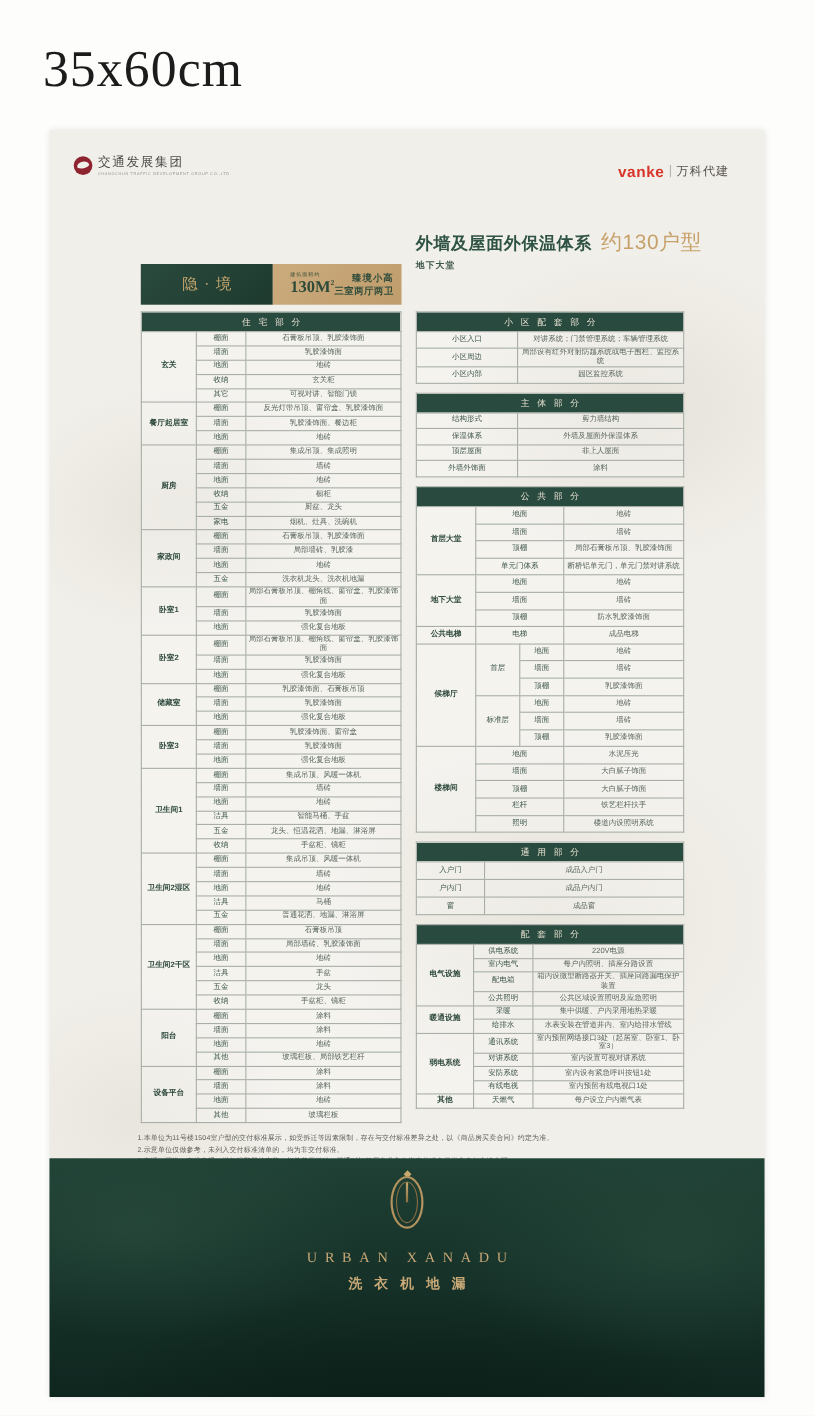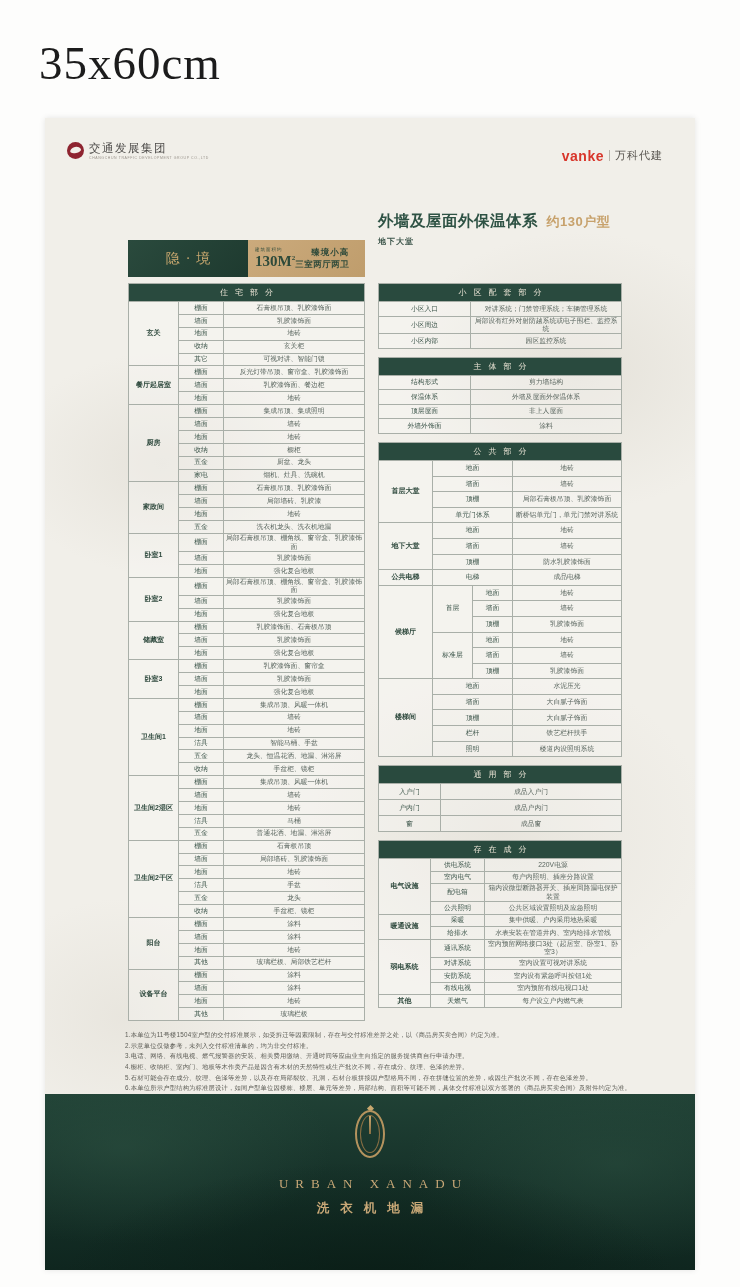--- a/index.html
+++ b/index.html
@@ -45,33 +45,33 @@
   .title-row{display:flex;margin:36px 73px 0 83px;}
   .badge-group{display:flex;width:237px;flex:0 0 auto;margin-top:28px;}
   .badge-green{
     width:120px;height:37px;background:linear-gradient(135deg,#2a4a3d,#1e3a2f);
     color:#c9a86f;display:flex;align-items:center;justify-content:center;
     font-family:"Liberation Serif","DejaVu Serif",serif;
     font-size:14px;letter-spacing:6px;text-indent:6px;
   }
   .badge-tan{
     flex:1;height:37px;background:linear-gradient(135deg,#cbaa7c,#bf9d6c);
-    display:flex;align-items:center;justify-content:flex-start;padding:0 7px;box-sizing:border-box;
+    display:flex;align-items:center;justify-content:flex-end;padding:0 7px;box-sizing:border-box;
   }
   .area-block{color:#2e4a3a;line-height:1;}
   .area-label{font-size:4.5px;letter-spacing:1px;margin-bottom:2px;}
   .area-value{font-family:"Liberation Serif","DejaVu Serif",serif;font-size:15px;font-weight:bold;}
   .area-value sup{font-size:7px;}
   .type-block{color:#2e4a3a;text-align:right;font-weight:bold;line-height:1.35;}
   .type-line1{font-size:8.5px;letter-spacing:1px;}
   .type-line2{font-size:8.5px;letter-spacing:0.5px;}
   .head-block{margin-left:13px;flex:1;}
   .main-title{line-height:18px;white-space:nowrap;}
   .main-title .t-green{font-size:15.5px;font-weight:bold;color:#2e5244;letter-spacing:0.5px;}
-  .main-title .t-gold{font-size:13px;font-weight:bold;color:#c7a16b;letter-spacing:0.5px;margin-left:4px;}
+  .main-title .t-gold{font-size:19px;font-weight:normal;color:#c7a16b;letter-spacing:0.5px;margin-left:4px;}
   .sub-title{font-size:8px;font-weight:bold;color:#3c554a;margin-top:5px;letter-spacing:1px;}
   
   .tables-row{display:flex;margin:6px 73px 0 83px;align-items:flex-start;}
   .col-left{width:237px;flex:0 0 auto;}
   .col-right{width:244px;flex:0 0 auto;margin-left:13px;}
   table.dtable{border-collapse:collapse;width:100%;table-layout:fixed;background:rgba(255,255,255,0.25);}
   .dtable td,.dtable th{border:1px solid #a9afa8;padding:0 2px;overflow:hidden;}
   .dtable th.thead{
     background:#294a3e;color:#e9e3d4;font-weight:normal;
     font-size:8px;letter-spacing:7px;text-indent:7px;height:15px;padding:1px 0;
@@ -84,21 +84,21 @@
   .t-sm td{height:13.5px;}
   .t-pub td{height:14.6px;}
   .t-gen td{height:15px;}
   .t-fac td{height:11.5px;}
   .gap8{height:8px;}
   
   .notes{margin:9px 12px 0 80px;}
   .note-line{font-size:6.3px;color:#5d5d56;line-height:10.6px;white-space:nowrap;letter-spacing:0.2px;}
   
   .footer{
-    position:absolute;left:0;bottom:0;width:100%;height:176px;
+    position:absolute;left:0;bottom:0;width:100%;height:217px;
     background:
       radial-gradient(420px 180px at 50% 115%, rgba(9,28,21,0.85), rgba(9,28,21,0) 75%),
       radial-gradient(300px 140px at 12% 30%, rgba(47,84,68,0.5), rgba(47,84,68,0) 70%),
       radial-gradient(300px 140px at 88% 40%, rgba(47,84,68,0.45), rgba(47,84,68,0) 70%),
       linear-gradient(180deg,#204135 0%,#17332a 45%,#0f261f 100%);
   }
   .footer-inner{display:flex;flex-direction:column;align-items:center;padding-top:12px;}
   .ring-logo{position:relative;width:34px;height:56px;}
   .ring-outer{
     position:absolute;left:2px;top:4px;width:30px;height:48px;
@@ -592,21 +592,21 @@
       </table>
       <div class="gap8"></div>
       <table class="dtable t-fac">
         <colgroup>
             <col style="width:52px">
             <col style="width:54px">
             <col>
           </colgroup>
         <tbody id="tb-fac">
             <tr>
-              <th class="thead" colspan="3">存在成分</th>
+              <th class="thead" colspan="3">配套部分</th>
             </tr>
             <tr>
               <td class="room" rowspan="4">电气设施</td>
               <td class="lbl">供电系统</td>
               <td class="val">220V电源</td>
             </tr>
             <tr>
               <td class="lbl">室内电气</td>
               <td class="val">每户内照明、插座分路设置</td>
             </tr>

